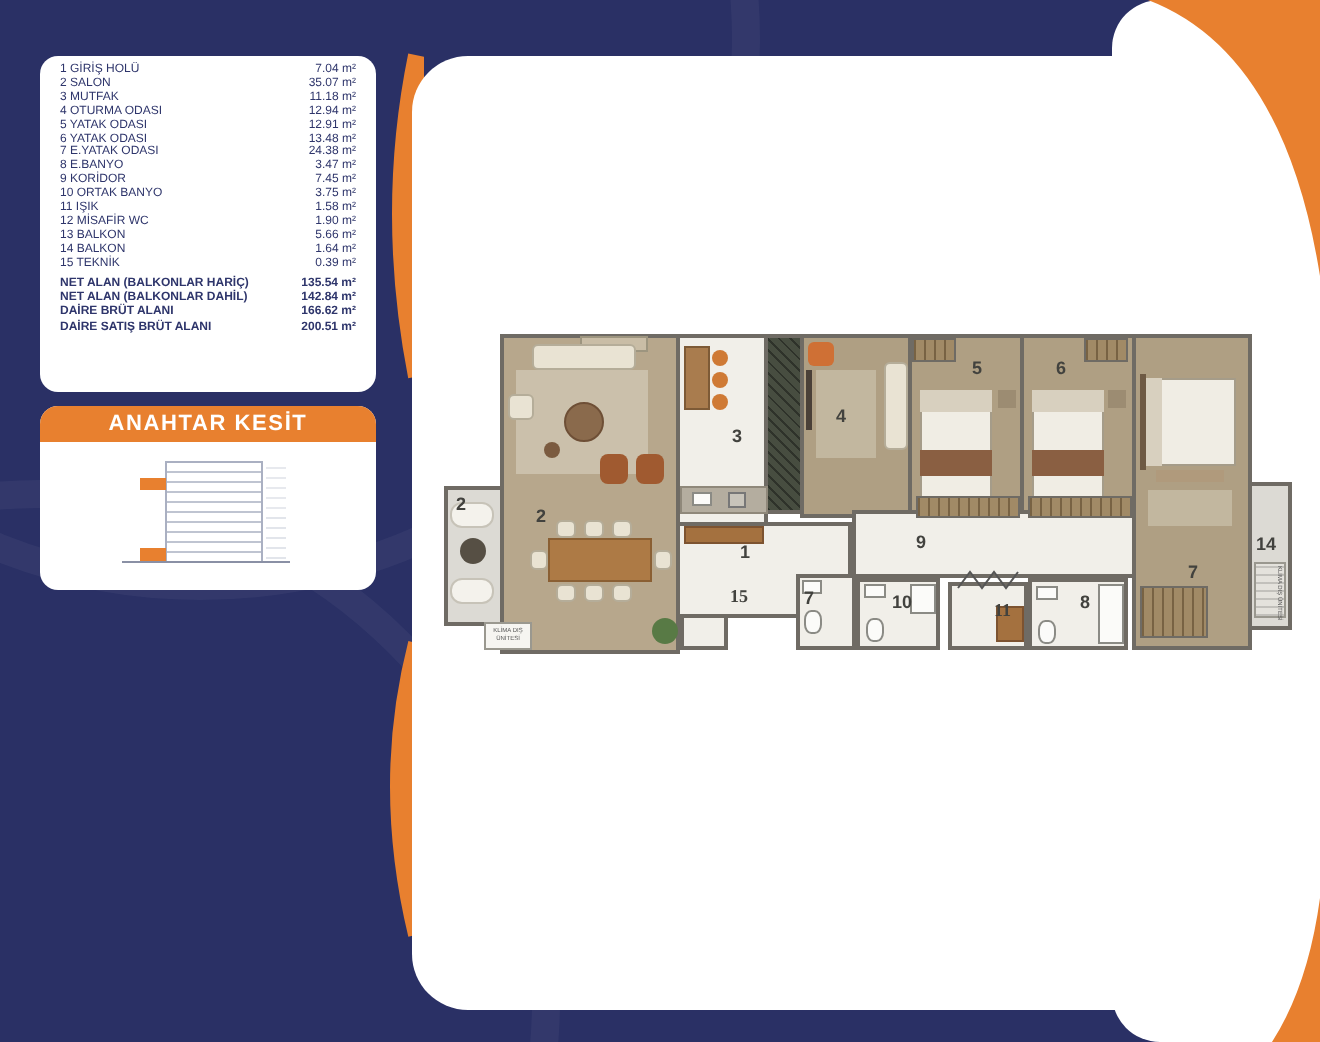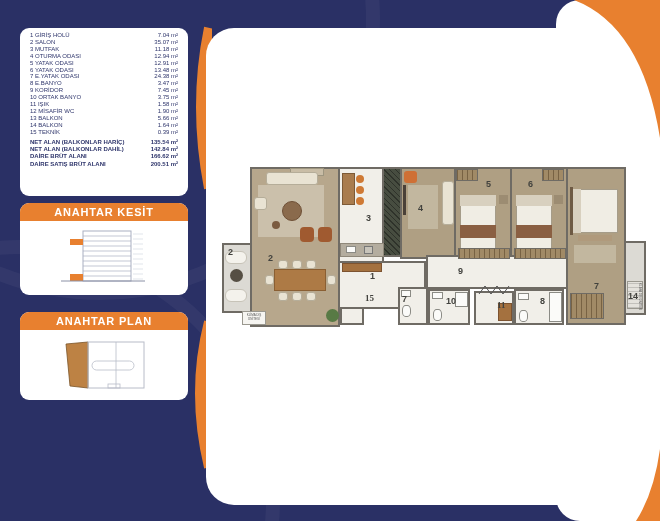--- a/index.html
+++ b/index.html
@@ -195,32 +195,20 @@
           <line x1="88" y1="48" x2="98" y2="48"></line>
             <line x1="88" y1="53" x2="98" y2="53"></line>
         </g>
         <rect x="25" y="13" width="13" height="6" fill="#e8802f"></rect>
         <rect x="25" y="48" width="13" height="7" fill="#e8802f"></rect>
         <line x1="16" y1="55" x2="100" y2="55" stroke="#8a90a5" stroke-width="1"></line>
       </svg>
     </div>
   </div>
 
-  <div class="side-card panel panel-plan">
-    <div class="card-head">ANAHTAR PLAN</div>
-    <div class="panel-body">
-      <svg width="112" height="58" viewBox="0 0 112 58">
-        <polygon points="18,8 40,6 40,52 22,50" fill="#bd8244" stroke="#7a5428" stroke-width="0.8"></polygon>
-        <rect x="40" y="6" width="56" height="46" fill="none" stroke="#b8bcc8" stroke-width="1"></rect>
-        <line x1="68" y1="6" x2="68" y2="52" stroke="#b8bcc8" stroke-width="0.8"></line>
-        <rect x="44" y="25" width="42" height="9" rx="4.5" fill="none" stroke="#b8bcc8" stroke-width="0.8"></rect>
-        <rect x="60" y="48" width="12" height="4" fill="none" stroke="#b8bcc8" stroke-width="0.8"></rect>
-      </svg>
-    </div>
-  </div>
 
 
   <div class="plan">
 
     <div class="room f-balc" style="left:0;   top:80px;  width:30px;  height:70px;"></div>
     <div class="room f-wood" style="left:28px; top:4px;  width:90px;  height:160px;"></div>
     <div class="room f-marble" style="left:116px;top:4px;  width:46px;  height:96px;"></div>
     <div class="room f-shaft" style="left:160px;top:4px;  width:20px;  height:90px;"></div>
     <div class="room f-wood2" style="left:178px;top:4px;  width:56px;  height:92px;"></div>
     <div class="room f-wood2" style="left:232px;top:4px;  width:58px;  height:94px;"></div>
@@ -325,17 +313,17 @@
         <span class="plan-num" style="left: 196px; top: 40px;">4</span>
         <span class="plan-num" style="left: 264px; top: 16px;">5</span>
         <span class="plan-num" style="left: 306px; top: 16px;">6</span>
         <span class="plan-num" style="left: 372px; top: 118px;">7</span>
         <span class="plan-num" style="left: 318px; top: 133px;">8</span>
         <span class="plan-num" style="left: 236px; top: 103px;">9</span>
         <span class="plan-num" style="left: 224px; top: 133px; text-align: center;">10</span>
         <span class="plan-num" style="left: 275px; top: 137px; font-family: Liberation Serif, serif;">11</span>
         <span class="plan-num" style="left: 180px; top: 131px;">7</span>
         <span class="plan-num" style="left: 6px; top: 84px;">2</span>
-        <span class="plan-num" style="left: 406px; top: 104px; margin-top: 24px;">14</span>
+        <span class="plan-num" style="left: 406px; top: 104px;">14</span>
         <span class="plan-num" style="left: 143px; top: 130px; font-family: Liberation Serif, serif;">15</span>
       </div>
   </div>
 </div>
 
 </body></html>

